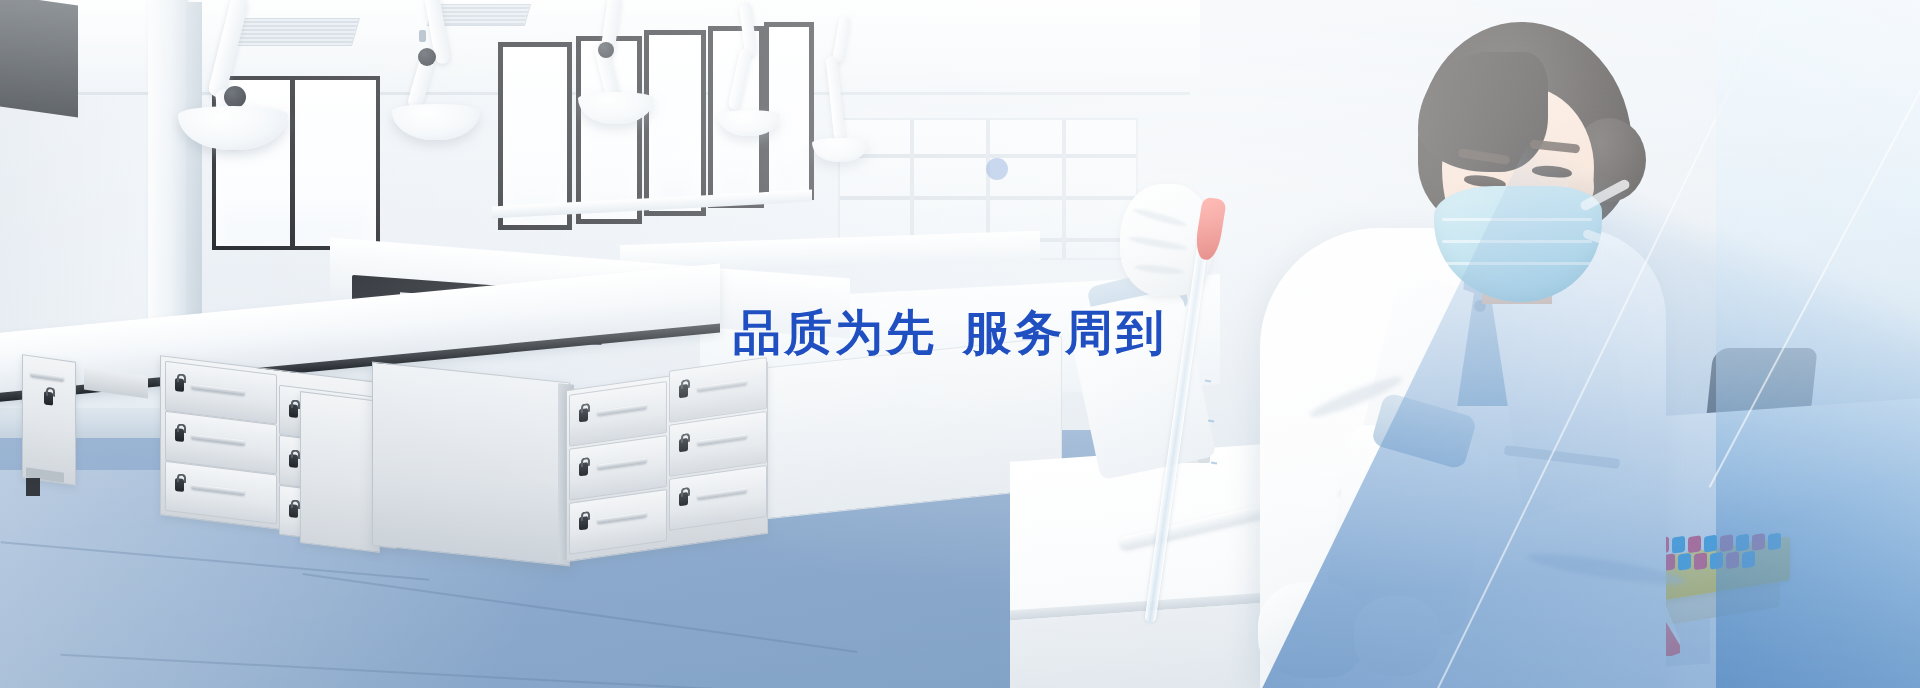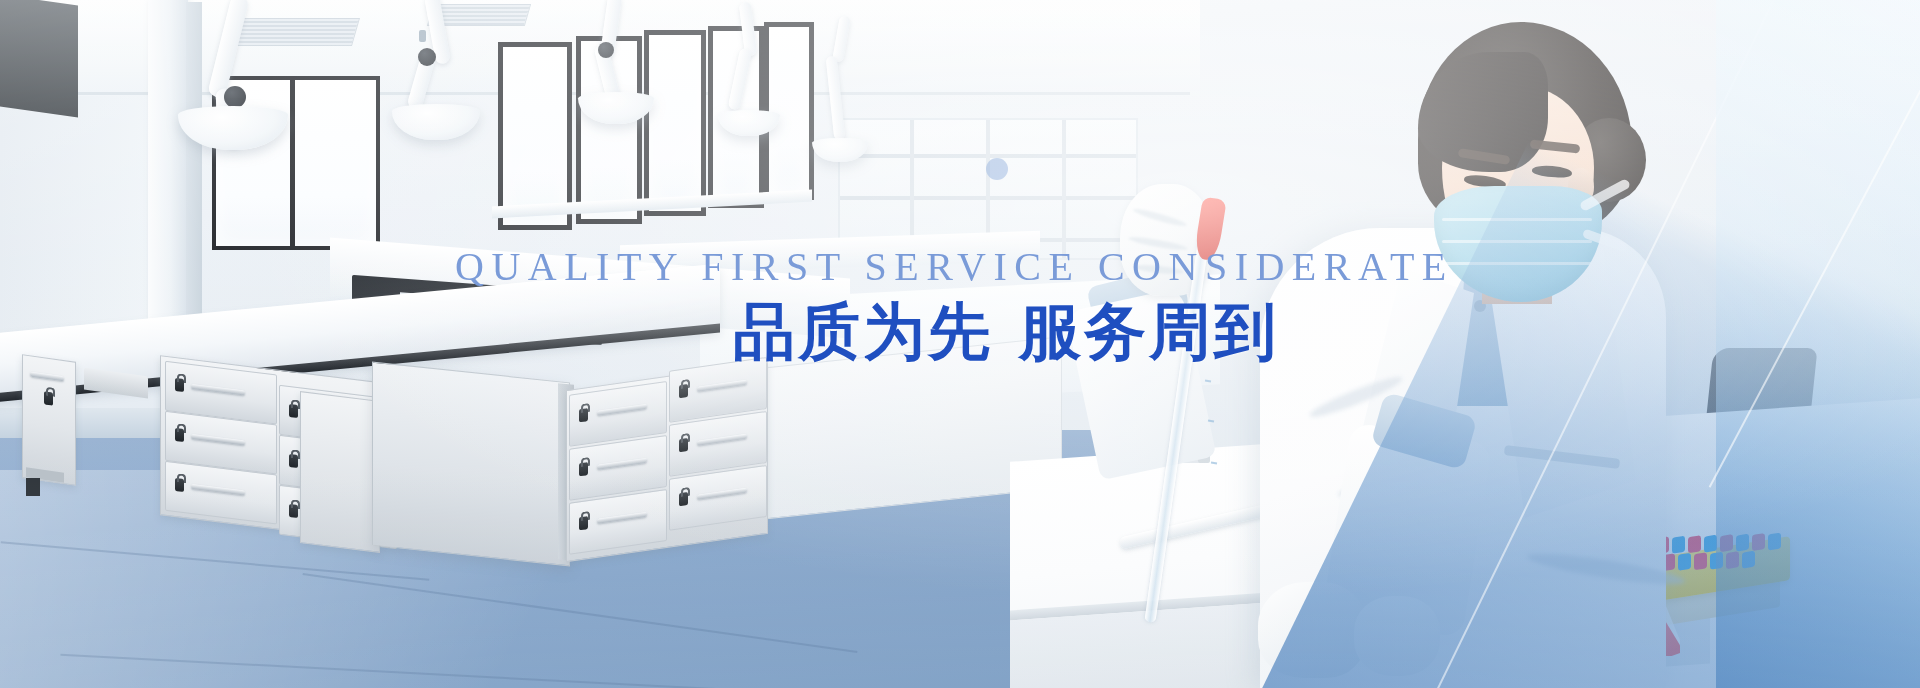--- a/index.html
+++ b/index.html
@@ -361,21 +361,21 @@
 
   .eyebrow{
     position:absolute;left:455px;top:246px;
     font-family:"Liberation Serif","DejaVu Serif",serif;
     font-size:40px;line-height:42px;letter-spacing:7.5px;
     color:#7a9bd8;white-space:nowrap;
   }
   .headline{
     position:absolute;left:733px;top:296px;
     font-family:"DejaVu Sans","Liberation Sans",sans-serif;
-    font-size:62px;line-height:72px;font-weight:bold;letter-spacing:3px;
+    font-size:48px;line-height:72px;font-weight:bold;letter-spacing:3px;
     color:#1f4fc0;white-space:nowrap;
     text-shadow:0 1px 2px rgba(255,255,255,.55);
   }
   .headline .gap{display:inline-block;width:26px;}
   .subbar{
     position:absolute;left:476px;top:383px;width:756px;height:73px;
     background:#0a8039;display:flex;align-items:center;justify-content:center;
   }
   .subbar-text{
     font-family:"DejaVu Sans","Liberation Sans",sans-serif;
@@ -636,19 +636,18 @@
     <div class="diag-blue"></div>
     <div class="diag-line"></div>
     <div class="glass-pane"></div>
     <div class="pane-line"></div>
 
     <div class="haze"></div>
     <div class="haze2"></div>
   </div>
 
   <div class="copy">
-    <div class="eyebrow">QUALITY FIRST SERVICE CONSIDERATE</div>
 
     <div class="headline"><span>品质为先</span><span class="gap"></span><span>服务周到</span></div>
 
   </div>
 
 </div>
 
 </body></html>

